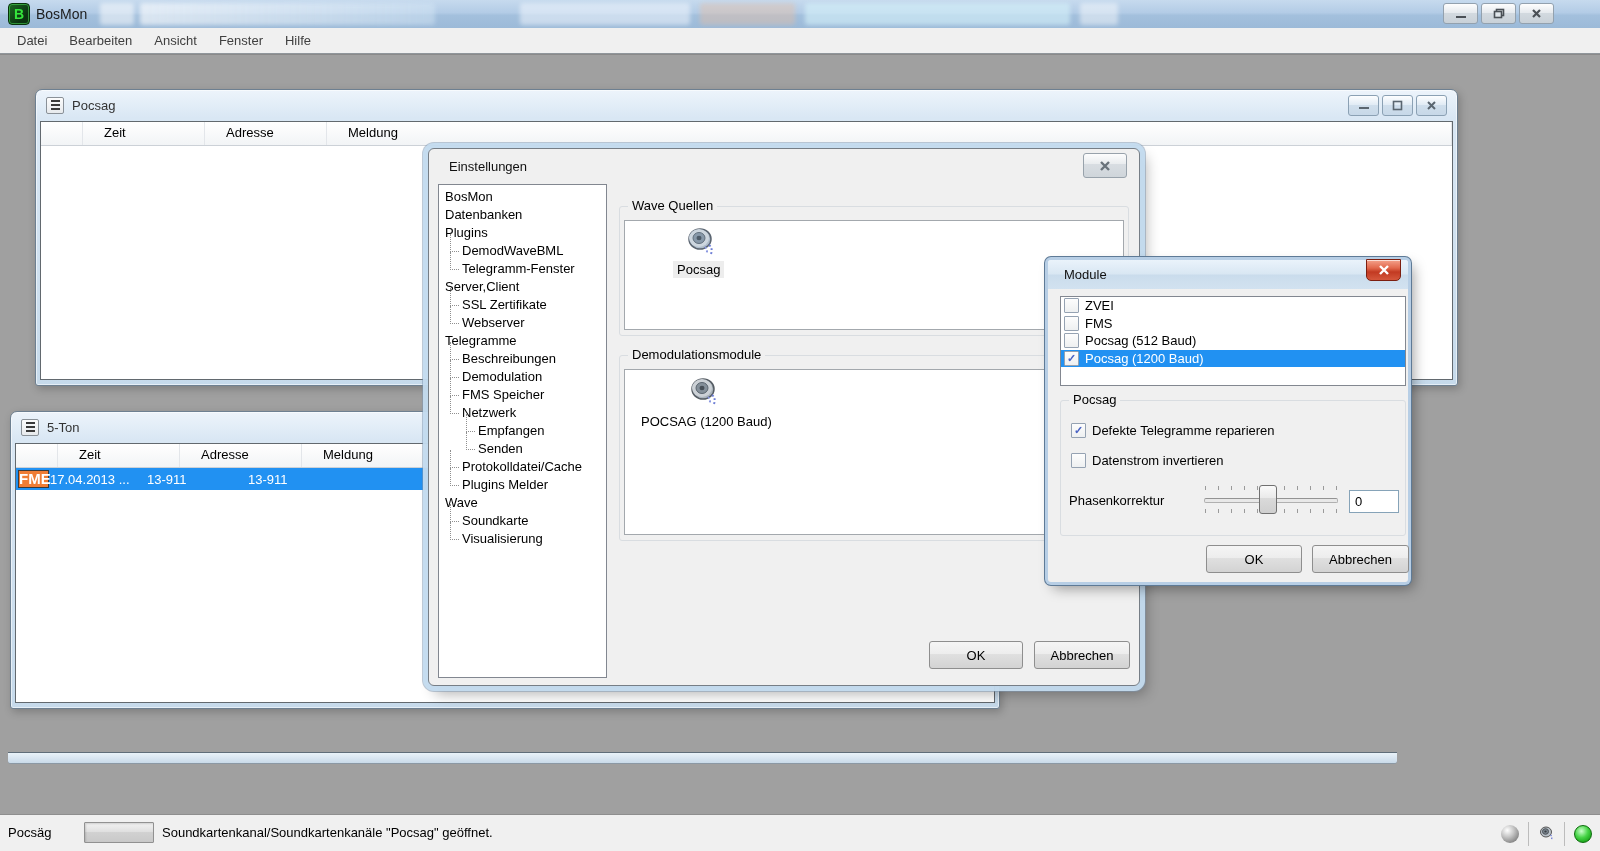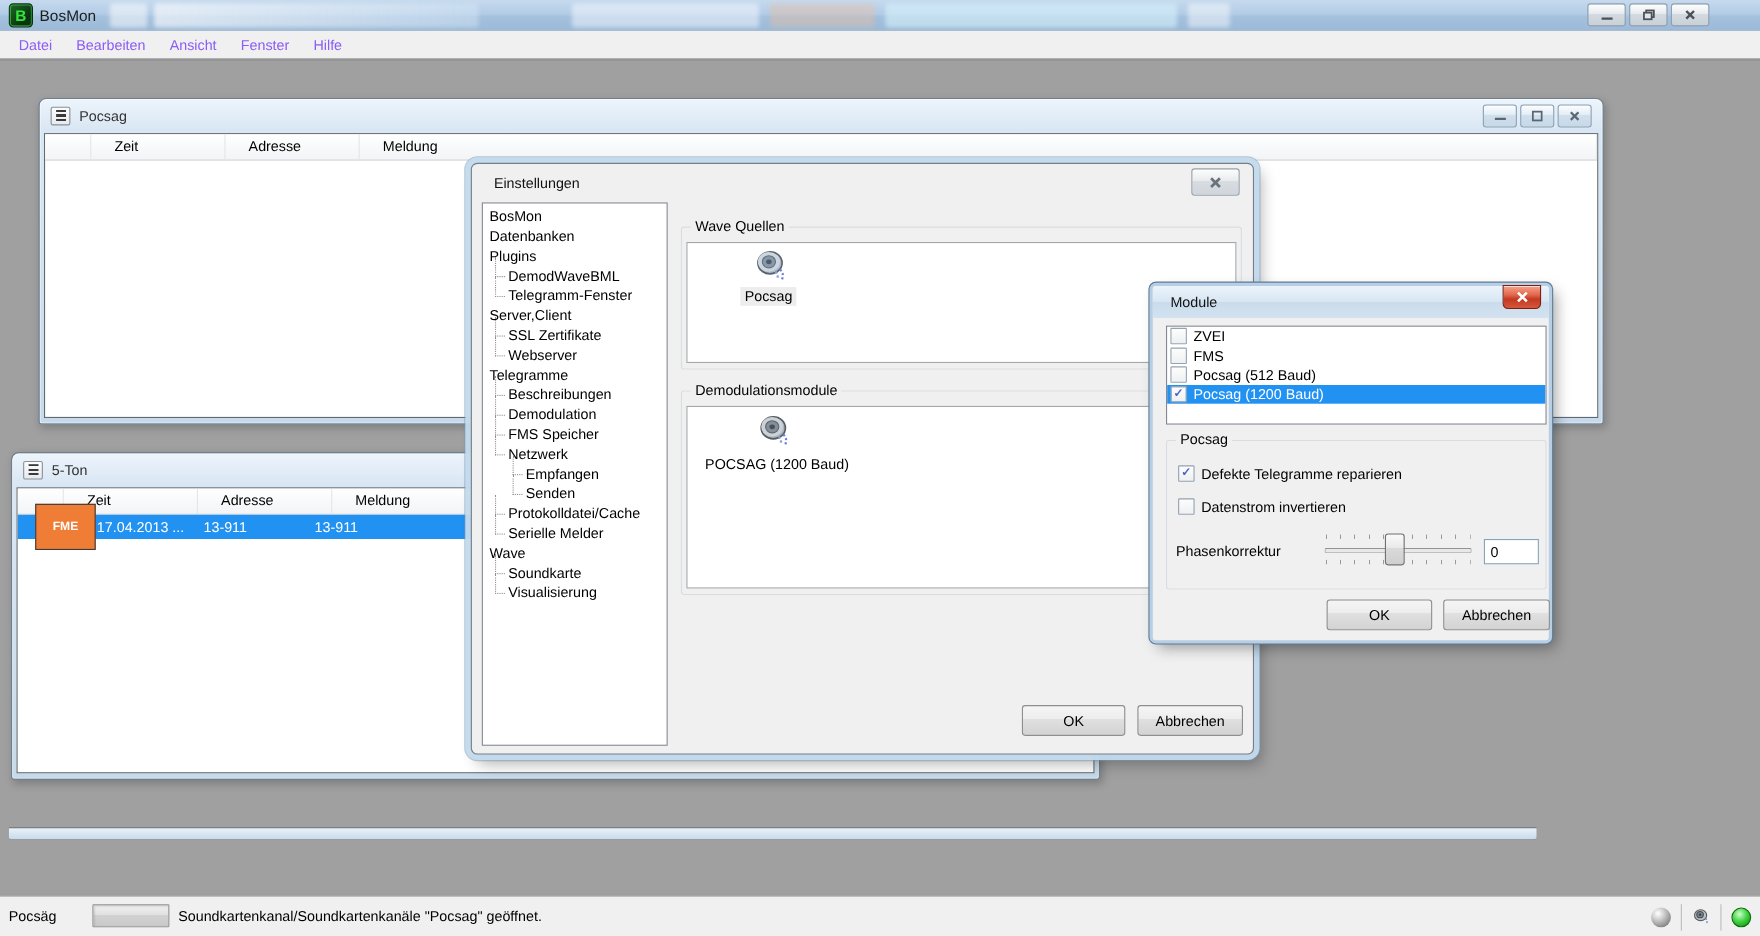--- a/index.html
+++ b/index.html
@@ -19,21 +19,21 @@
   .ghost { position:absolute; top:3px; height:22px; border-radius:3px; filter:blur(2px); }
   .wbtns { position:absolute; right:46px; top:3px; display:flex; gap:3px; }
   .wbtn { width:33px; height:19px; border:1px solid #93a1ae; border-radius:3px;
     background:linear-gradient(#fefefe,#e6eaee 45%,#d3dae0 45%,#c9d1d8);
     display:flex; align-items:center; justify-content:center; }
   .wbtn svg { display:block; }
 
   
   .menubar { position:absolute; left:0; top:28px; width:1600px; height:25px; background:#f0f0f0;
     border-bottom:1px solid #90969b; display:flex; align-items:center; padding-left:6px; }
-  .menuitem { padding:0 11px; height:25px; line-height:25px; color:#8b5cf6; }
+  .menuitem { padding:0 11px; height:25px; line-height:25px; color:#404040; }
 
   
   .mdi { position:absolute; left:0; top:54px; width:1600px; height:758px; background:#a0a0a0;
     border-top:1px solid #8a8a8a; }
 
   
   .cwin { position:absolute; border:1px solid #6e8091; border-radius:7px 7px 3px 3px;
     background:linear-gradient(180deg,#edf4fb,#d9e7f4 28px,#c6daeb);
     box-shadow:inset 0 0 0 1px rgba(255,255,255,.55), 2px 3px 8px rgba(0,0,0,.22); }
   .tb { height:30px; display:flex; align-items:center; gap:8px; padding:0 10px; color:#333; }
@@ -46,22 +46,22 @@
     background:linear-gradient(#fdfeff,#e2ecf5 45%,#d0dfec 45%,#c7d8e8);
     display:flex; align-items:center; justify-content:center; }
   .lv { position:absolute; left:4px; right:4px; top:31px; bottom:5px; border:1px solid #62696f;
     background:#fff; overflow:hidden; }
   .lvh { display:flex; height:23px; background:linear-gradient(#ffffff,#f2f4f6);
     border-bottom:1px solid #ccd1d7;gap:16px; }
   .lvh > div { border-right:1px solid #e3e6ea; padding:3px 0 0 5px; }
   .c0 { width:36px; } .c1 { width:100px; } .c2 { width:100px; } .c3 { flex:1; }
   .lrow { display:flex; height:22px; background:#2191f2; color:#fff; align-items:center; }
   .lrow > div { padding-left:1px; }
-  .badge { width:29px; height:16px; margin-left:16px; background:#ef7d35; border:1px solid #3a3a3a;
-    color:#fff; font-size:11px; font-weight:bold; text-align:center; line-height:16px; padding:12px !important; }
+  .badge { width:29px; height:16px; margin-left:2px; background:#ef7d35; border:1px solid #3a3a3a;
+    color:#fff; font-size:15px; font-weight:bold; text-align:center; line-height:16px; padding:0 !important; }
 
   
   .bgedge { position:absolute; left:8px; top:697px; width:1389px; height:10px;
     background:linear-gradient(#e9f2f9,#c9dae9); border-top:1px solid #5f6d79;
     border-bottom:1px solid #8b98a4; border-radius:0 0 3px 3px; z-index:2; }
 
   
   .dlg-settings { position:absolute; left:428px; top:148px; width:710px; height:536px;
     background:#f0f0f0; border:1px solid #767e86; border-radius:6px; z-index:5;
     box-shadow:0 0 0 5px rgba(197,221,241,.92), 0 0 0 6px rgba(125,150,175,.5), 6px 8px 14px rgba(0,0,0,.3); }
@@ -254,21 +254,21 @@
     <div class="ti l1">SSL Zertifikate</div>
     <div class="ti l1">Webserver</div>
     <div class="ti l0">Telegramme</div>
     <div class="ti l1">Beschreibungen</div>
     <div class="ti l1">Demodulation</div>
     <div class="ti l1">FMS Speicher</div>
     <div class="ti l1">Netzwerk</div>
     <div class="ti l2">Empfangen</div>
     <div class="ti l2">Senden</div>
     <div class="ti l1">Protokolldatei/Cache</div>
-    <div class="ti l1">Serielle Melder</div>
+    <div class="ti l1">Plugins Melder</div>
     <div class="ti l0">Wave</div>
     <div class="ti l1">Soundkarte</div>
     <div class="ti l1">Visualisierung</div>
   </div>
 
   <div class="grp" style="left:190px;top:57px;width:508px;height:128px;">
     <div class="glabel">Wave Quellen</div>
     <div class="gwhite"></div>
   </div>
   <svg class="abs" style="left:255px;top:76px;" width="36" height="36" viewBox="0 0 36 36">

